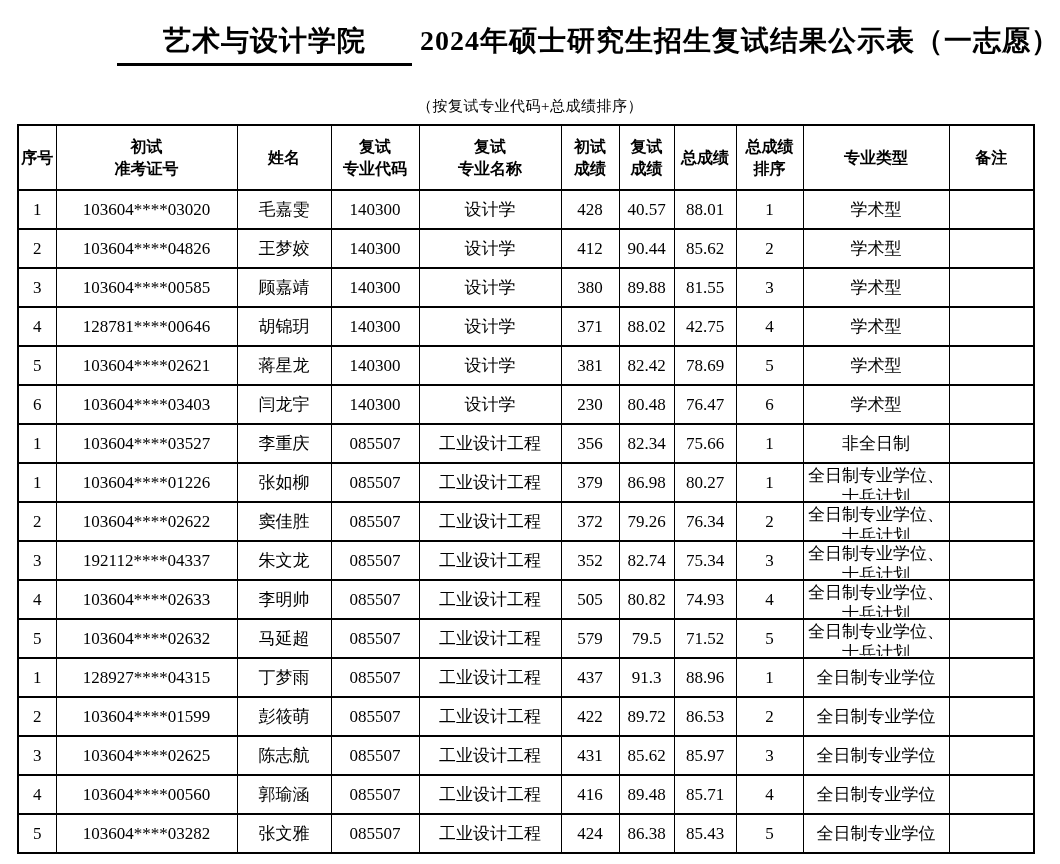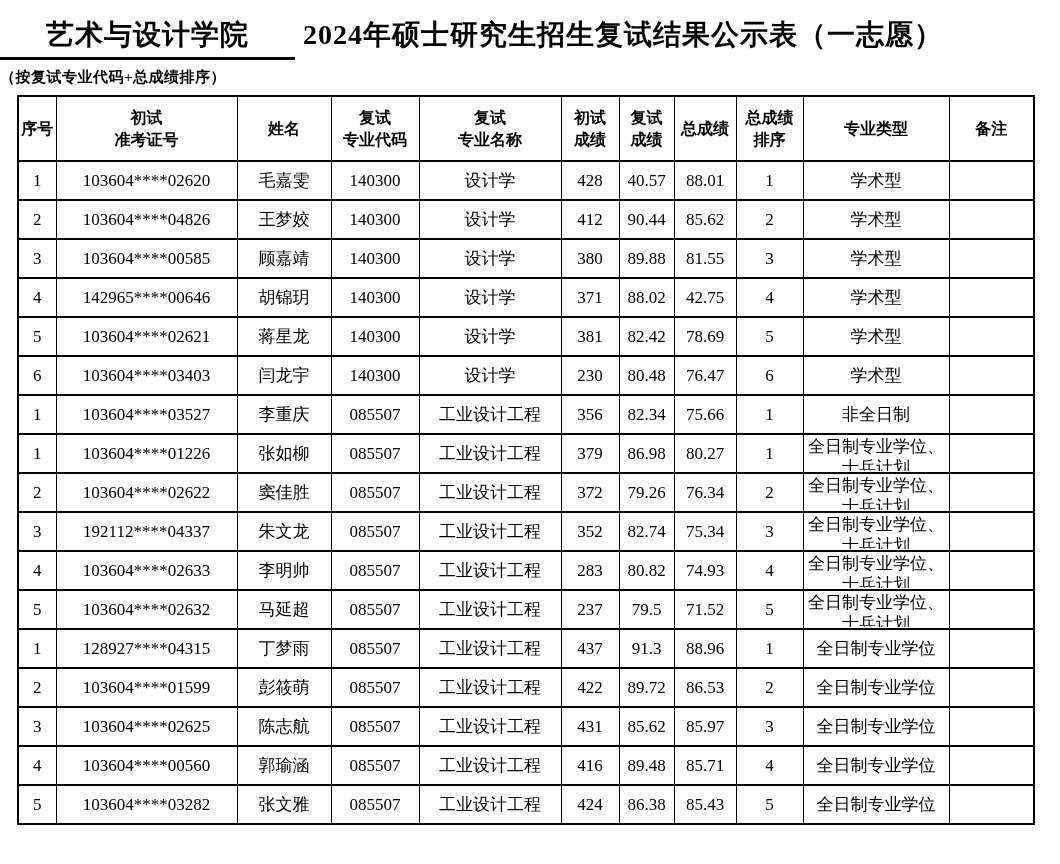--- a/index.html
+++ b/index.html
@@ -9,38 +9,38 @@
     color: #000000;
     font-family: "Liberation Serif", "DejaVu Serif", serif;
   }
   .page {
     width: 1060px;
     height: 864px;
     overflow: hidden;
     background: #ffffff;
   }
   .title {
-    margin-top: 16px;
-    text-align: left;
+    margin-top: 22px;
+    text-align: right;
     font-size: 28px;
     font-weight: bold;
     letter-spacing: 1px;
     white-space: nowrap;
   }
   .college {
     display: inline-block;
     border-bottom: 3px solid #000;
     padding: 0 46px 3px 46px;
     margin-right: 8px;
   }
   .subtitle {
-    margin-top: 8px;
-    text-align: left;
+    margin-top: 31px;
+    text-align: center;
     font-size: 15px;
-    font-weight: bold;
+    font-weight: normal;
     letter-spacing: 0.5px;
   }
   table {
     margin: 8px 16px 0 17px;
     border-collapse: collapse;
     table-layout: fixed;
     width: 1016px;
     border: 2px solid #000;
   }
   th, td {
@@ -140,21 +140,21 @@
             <div class="cell hcell">备注</div>
           </th>
         </tr>
     </thead>
     <tbody>
         <tr>
           <td>
             <div class="cell">1</div>
           </td>
           <td>
-            <div class="cell">103604****02620</div>
+            <div class="cell">103604****03020</div>
           </td>
           <td>
             <div class="cell">毛嘉雯</div>
           </td>
           <td>
             <div class="cell">140300</div>
           </td>
           <td>
             <div class="cell">设计学</div>
           </td>
@@ -245,21 +245,21 @@
           </td>
           <td>
             <div class="cell"></div>
           </td>
         </tr>
         <tr>
           <td>
             <div class="cell">4</div>
           </td>
           <td>
-            <div class="cell">142965****00646</div>
+            <div class="cell">128781****00646</div>
           </td>
           <td>
             <div class="cell">胡锦玥</div>
           </td>
           <td>
             <div class="cell">140300</div>
           </td>
           <td>
             <div class="cell">设计学</div>
           </td>
@@ -505,21 +505,21 @@
           <td>
             <div class="cell">李明帅</div>
           </td>
           <td>
             <div class="cell">085507</div>
           </td>
           <td>
             <div class="cell">工业设计工程</div>
           </td>
           <td>
-            <div class="cell">283</div>
+            <div class="cell">505</div>
           </td>
           <td>
             <div class="cell">80.82</div>
           </td>
           <td>
             <div class="cell">74.93</div>
           </td>
           <td>
             <div class="cell">4</div>
           </td>
@@ -541,21 +541,21 @@
           <td>
             <div class="cell">马延超</div>
           </td>
           <td>
             <div class="cell">085507</div>
           </td>
           <td>
             <div class="cell">工业设计工程</div>
           </td>
           <td>
-            <div class="cell">237</div>
+            <div class="cell">579</div>
           </td>
           <td>
             <div class="cell">79.5</div>
           </td>
           <td>
             <div class="cell">71.52</div>
           </td>
           <td>
             <div class="cell">5</div>
           </td>

